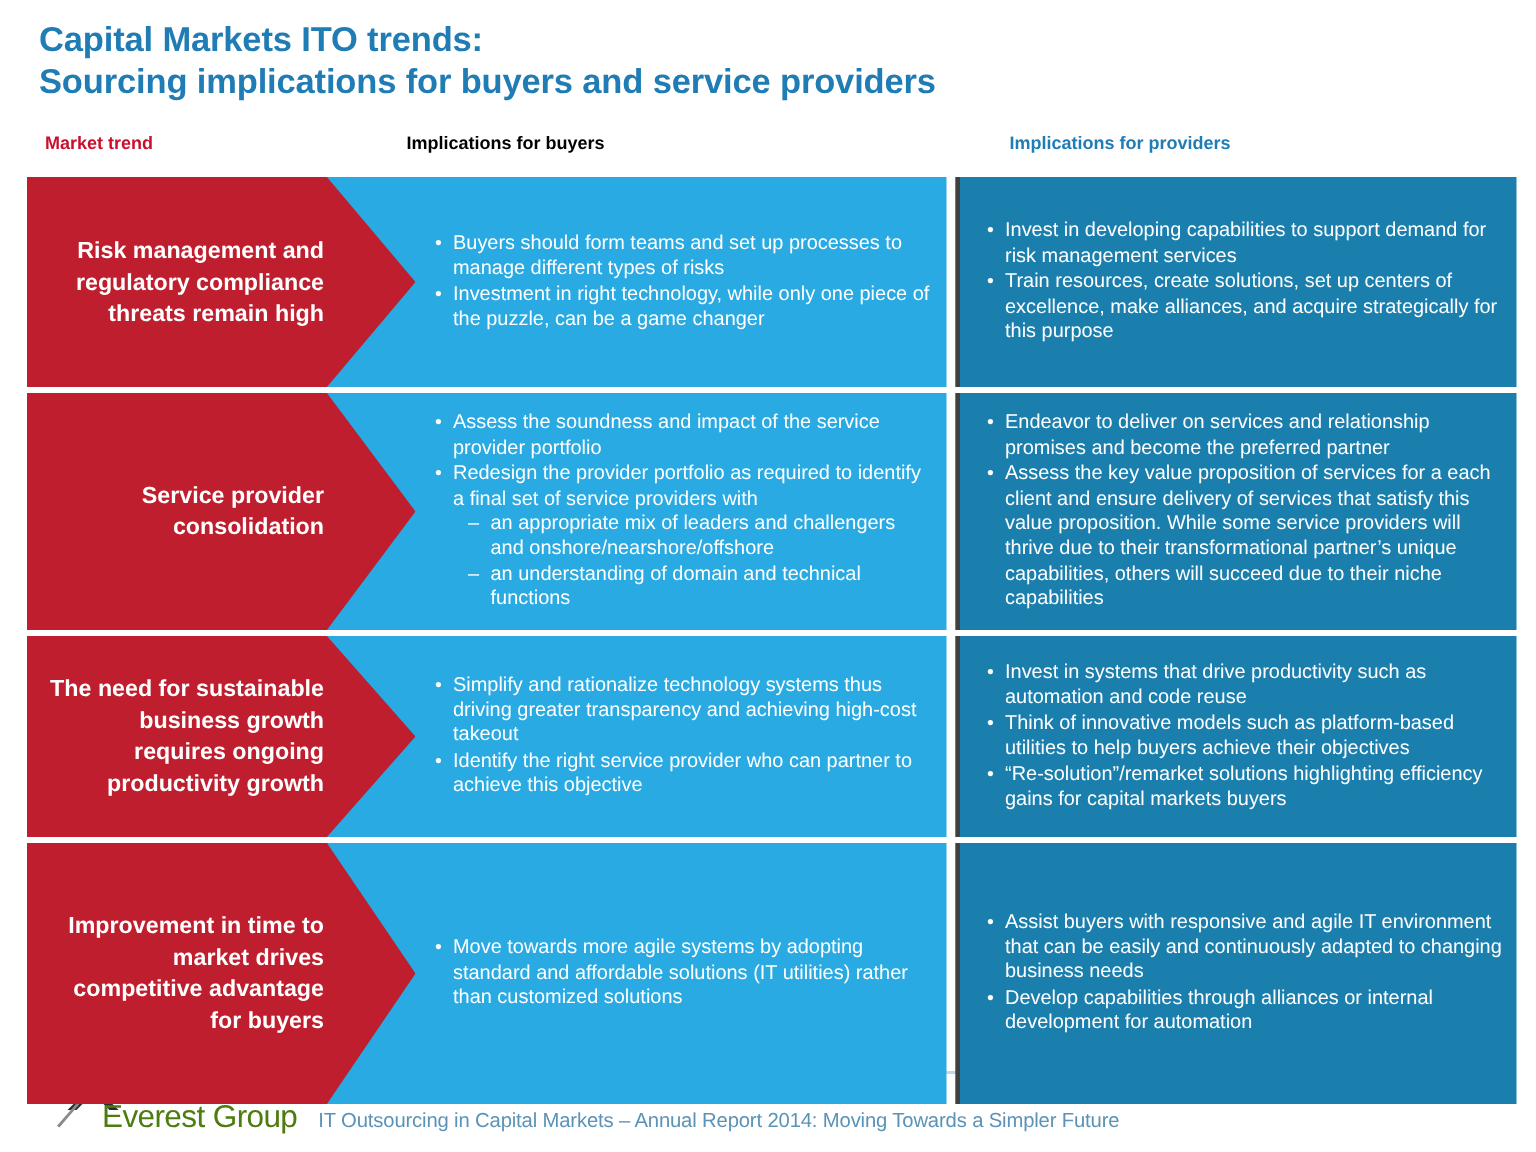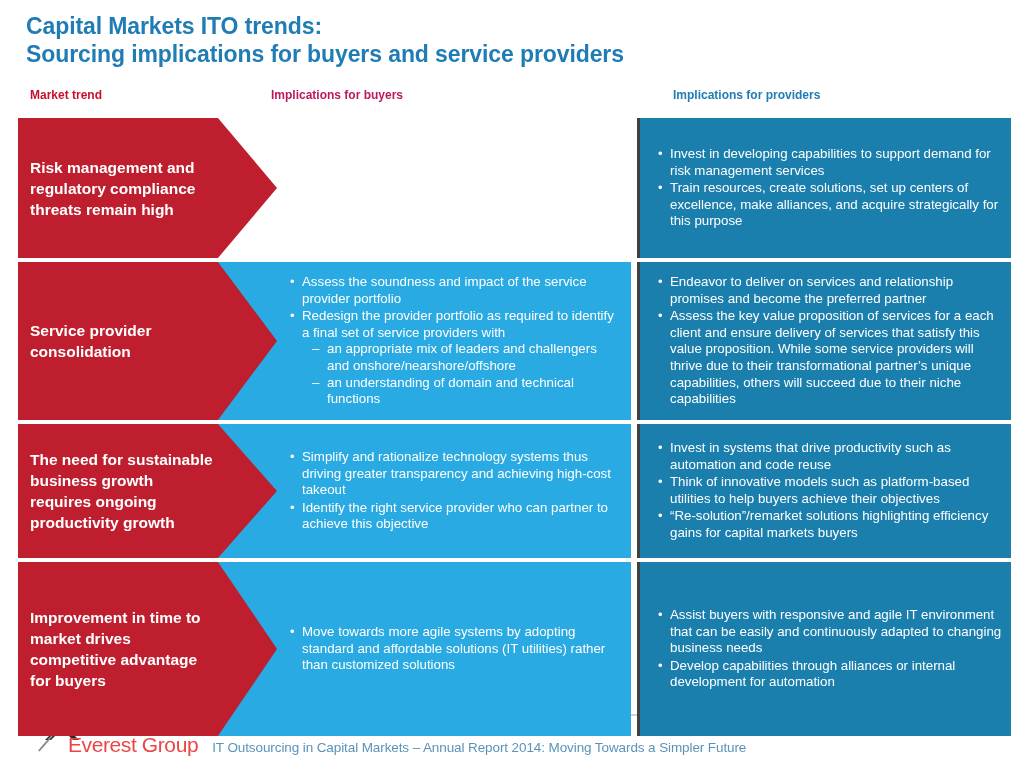--- a/index.html
+++ b/index.html
@@ -39,21 +39,21 @@
     width: 1024px;
     height: 26px;
   }
   .col-header {
     position: absolute;
     font-size: 12px;
     font-weight: bold;
     white-space: nowrap;
   }
   #hdr-trend   { left: 30px;  color: #c8102e; }
-  #hdr-buyers  { left: 271px; color: #be185d; }
+  #hdr-buyers  { left: 271px; color: #000000; }
   #hdr-prov    { left: 653px; color: #1f7cb4; margin-left: 20px; }
 
   
   #matrix {
     position: absolute;
     left: 18px;
     top: 118px;
     width: 990px;
     height: 593px;
   }
@@ -81,20 +81,21 @@
     align-items: center;
     z-index: 3;
   }
   .trend-text {
     color: #ffffff;
     font-size: 15.5px;
     font-weight: bold;
     line-height: 21px;
     padding: 0 6px 0 12px;
     width: 186px;
+    text-align: right;
   }
 
   
   .buyers-cell {
     position: absolute;
     left: 200px;
     top: 0;
     width: 413px;
     height: 100%;
     background: #29aae2;
@@ -182,21 +183,21 @@
   }
   #brand-row {
     position: absolute;
     left: 40px;
     top: 19px;
     white-space: nowrap;
   }
   #brand-name {
     font-family: "Liberation Sans", sans-serif;
     font-size: 21px;
-    color: #ef4444;
+    color: #4d7c0f;
     letter-spacing: -0.4px;
     font-weight: normal;
   }
   #footer-caption {
     font-family: "Liberation Sans", sans-serif;
     font-size: 13.5px;
     color: #5b93b8;
     letter-spacing: -0.1px;
     margin-left: 14px;
   }
@@ -213,20 +214,26 @@
   <div class="col-header" id="hdr-trend">Market trend</div>
   <div class="col-header" id="hdr-buyers">Implications for buyers</div>
   <div class="col-header" id="hdr-prov">Implications for providers</div>
 </div>
 
 <div id="matrix">
 
   <div class="row row-1">
     <div class="trend-cell">
       <div class="trend-text">Risk management and regulatory compliance threats remain high</div>
+    </div>
+    <div class="buyers-cell">
+      <ul class="bullets">
+        <li><span>Buyers should form teams and set up processes to manage different types of risks</span></li>
+        <li><span>Investment in right technology, while only one piece of the puzzle, can be a game changer</span></li>
+      </ul>
     </div>
     <div class="prov-cell">
       <ul class="bullets">
         <li><span>Invest in developing capabilities to support demand for risk management services</span></li>
         <li><span>Train resources, create solutions, set up centers of excellence, make alliances, and acquire strategically for this purpose</span></li>
       </ul>
     </div>
   </div>
 
   <div class="row row-2">

